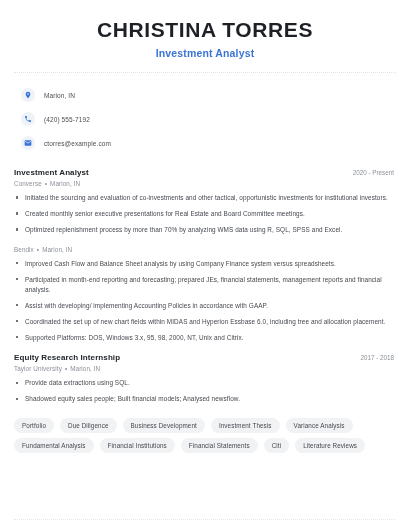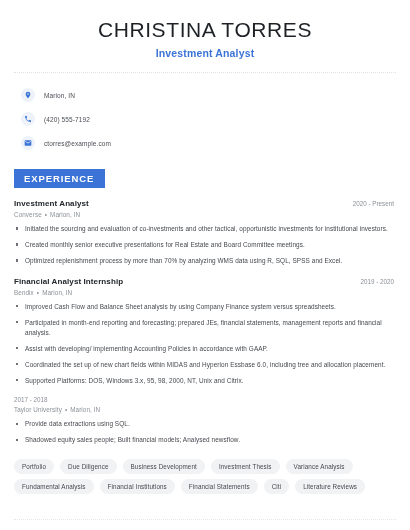--- a/index.html
+++ b/index.html
@@ -22,21 +22,21 @@
     position: relative;
   }
 
   
   .header {
     padding-top: 18px;
     text-align: center;
   }
   .full-name {
     font-size: 21px;
-    font-weight: normal;
+    font-weight: bold;
     letter-spacing: 0.6px;
     color: #1d2126;
     line-height: 1.15;
   }
   .job-title {
     font-size: 10.5px;
     font-weight: bold;
     color: #3b74d6;
     margin-top: 5px;
     letter-spacing: 0.15px;
@@ -209,56 +209,52 @@
         <svg width="8" height="8" viewBox="0 0 24 24">
             <path fill="#3b74d6" d="M20 4H4a2 2 0 0 0-2 2v12a2 2 0 0 0 2 2h16a2 2 0 0 0 2-2V6a2 2 0 0 0-2-2zm0 4.2-8 5-8-5V6l8 5 8-5z"></path>
           </svg>
       </span>
       <span class="contact-text">ctorres@example.com</span>
     </div>
 
   </div>
 
   <div class="section">
-    <div class="section-badge">EXPERIENCE</div>
 
     <div class="job">
       <div class="job-head">
         <div class="job-role">Investment Analyst</div>
         <div class="job-dates">2020 - Present</div>
       </div>
       <div class="job-sub">
         <span>Converse</span><span class="sep">•</span><span>Marion, IN</span>
       </div>
       <ul class="bullets">
         <li>Initiated the sourcing and evaluation of co-investments and other tactical, opportunistic investments for institutional investors.</li>
         <li>Created monthly senior executive presentations for Real Estate and Board Committee meetings.</li>
         <li>Optimized replenishment process by more than 70% by analyzing WMS data using R, SQL, SPSS and Excel.</li>
       </ul>
     </div>
 
     <div class="job">
-      <div class="job-head">
-        <div class="job-role">Financial Analyst Internship</div>
-        <div class="job-dates">2019 - 2020</div>
-      </div>
       <div class="job-sub">
         <span>Bendix</span><span class="sep">•</span><span>Marion, IN</span>
       </div>
       <ul class="bullets">
         <li>Improved Cash Flow and Balance Sheet analysis by using Company Finance system versus spreadsheets.</li>
         <li>Participated in month-end reporting and forecasting; prepared JEs, financial statements, management reports and financial analysis.</li>
         <li>Assist with developing/ implementing Accounting Policies in accordance with GAAP.</li>
         <li>Coordinated the set up of new chart fields within MIDAS and Hyperion Essbase 6.0, including tree and allocation placement.</li>
         <li>Supported Platforms: DOS, Windows 3.x, 95, 98, 2000, NT, Unix and Citrix.</li>
       </ul>
     </div>
 
     <div class="job">
       <div class="job-head">
+        <div class="job-role">Equity Research Internship</div>
         <div class="job-dates">2017 - 2018</div>
       </div>
       <div class="job-sub">
         <span>Taylor University</span><span class="sep">•</span><span>Marion, IN</span>
       </div>
       <ul class="bullets">
         <li>Provide data extractions using SQL.</li>
         <li>Shadowed equity sales people; Built financial models; Analysed newsflow.</li>
       </ul>
     </div>

